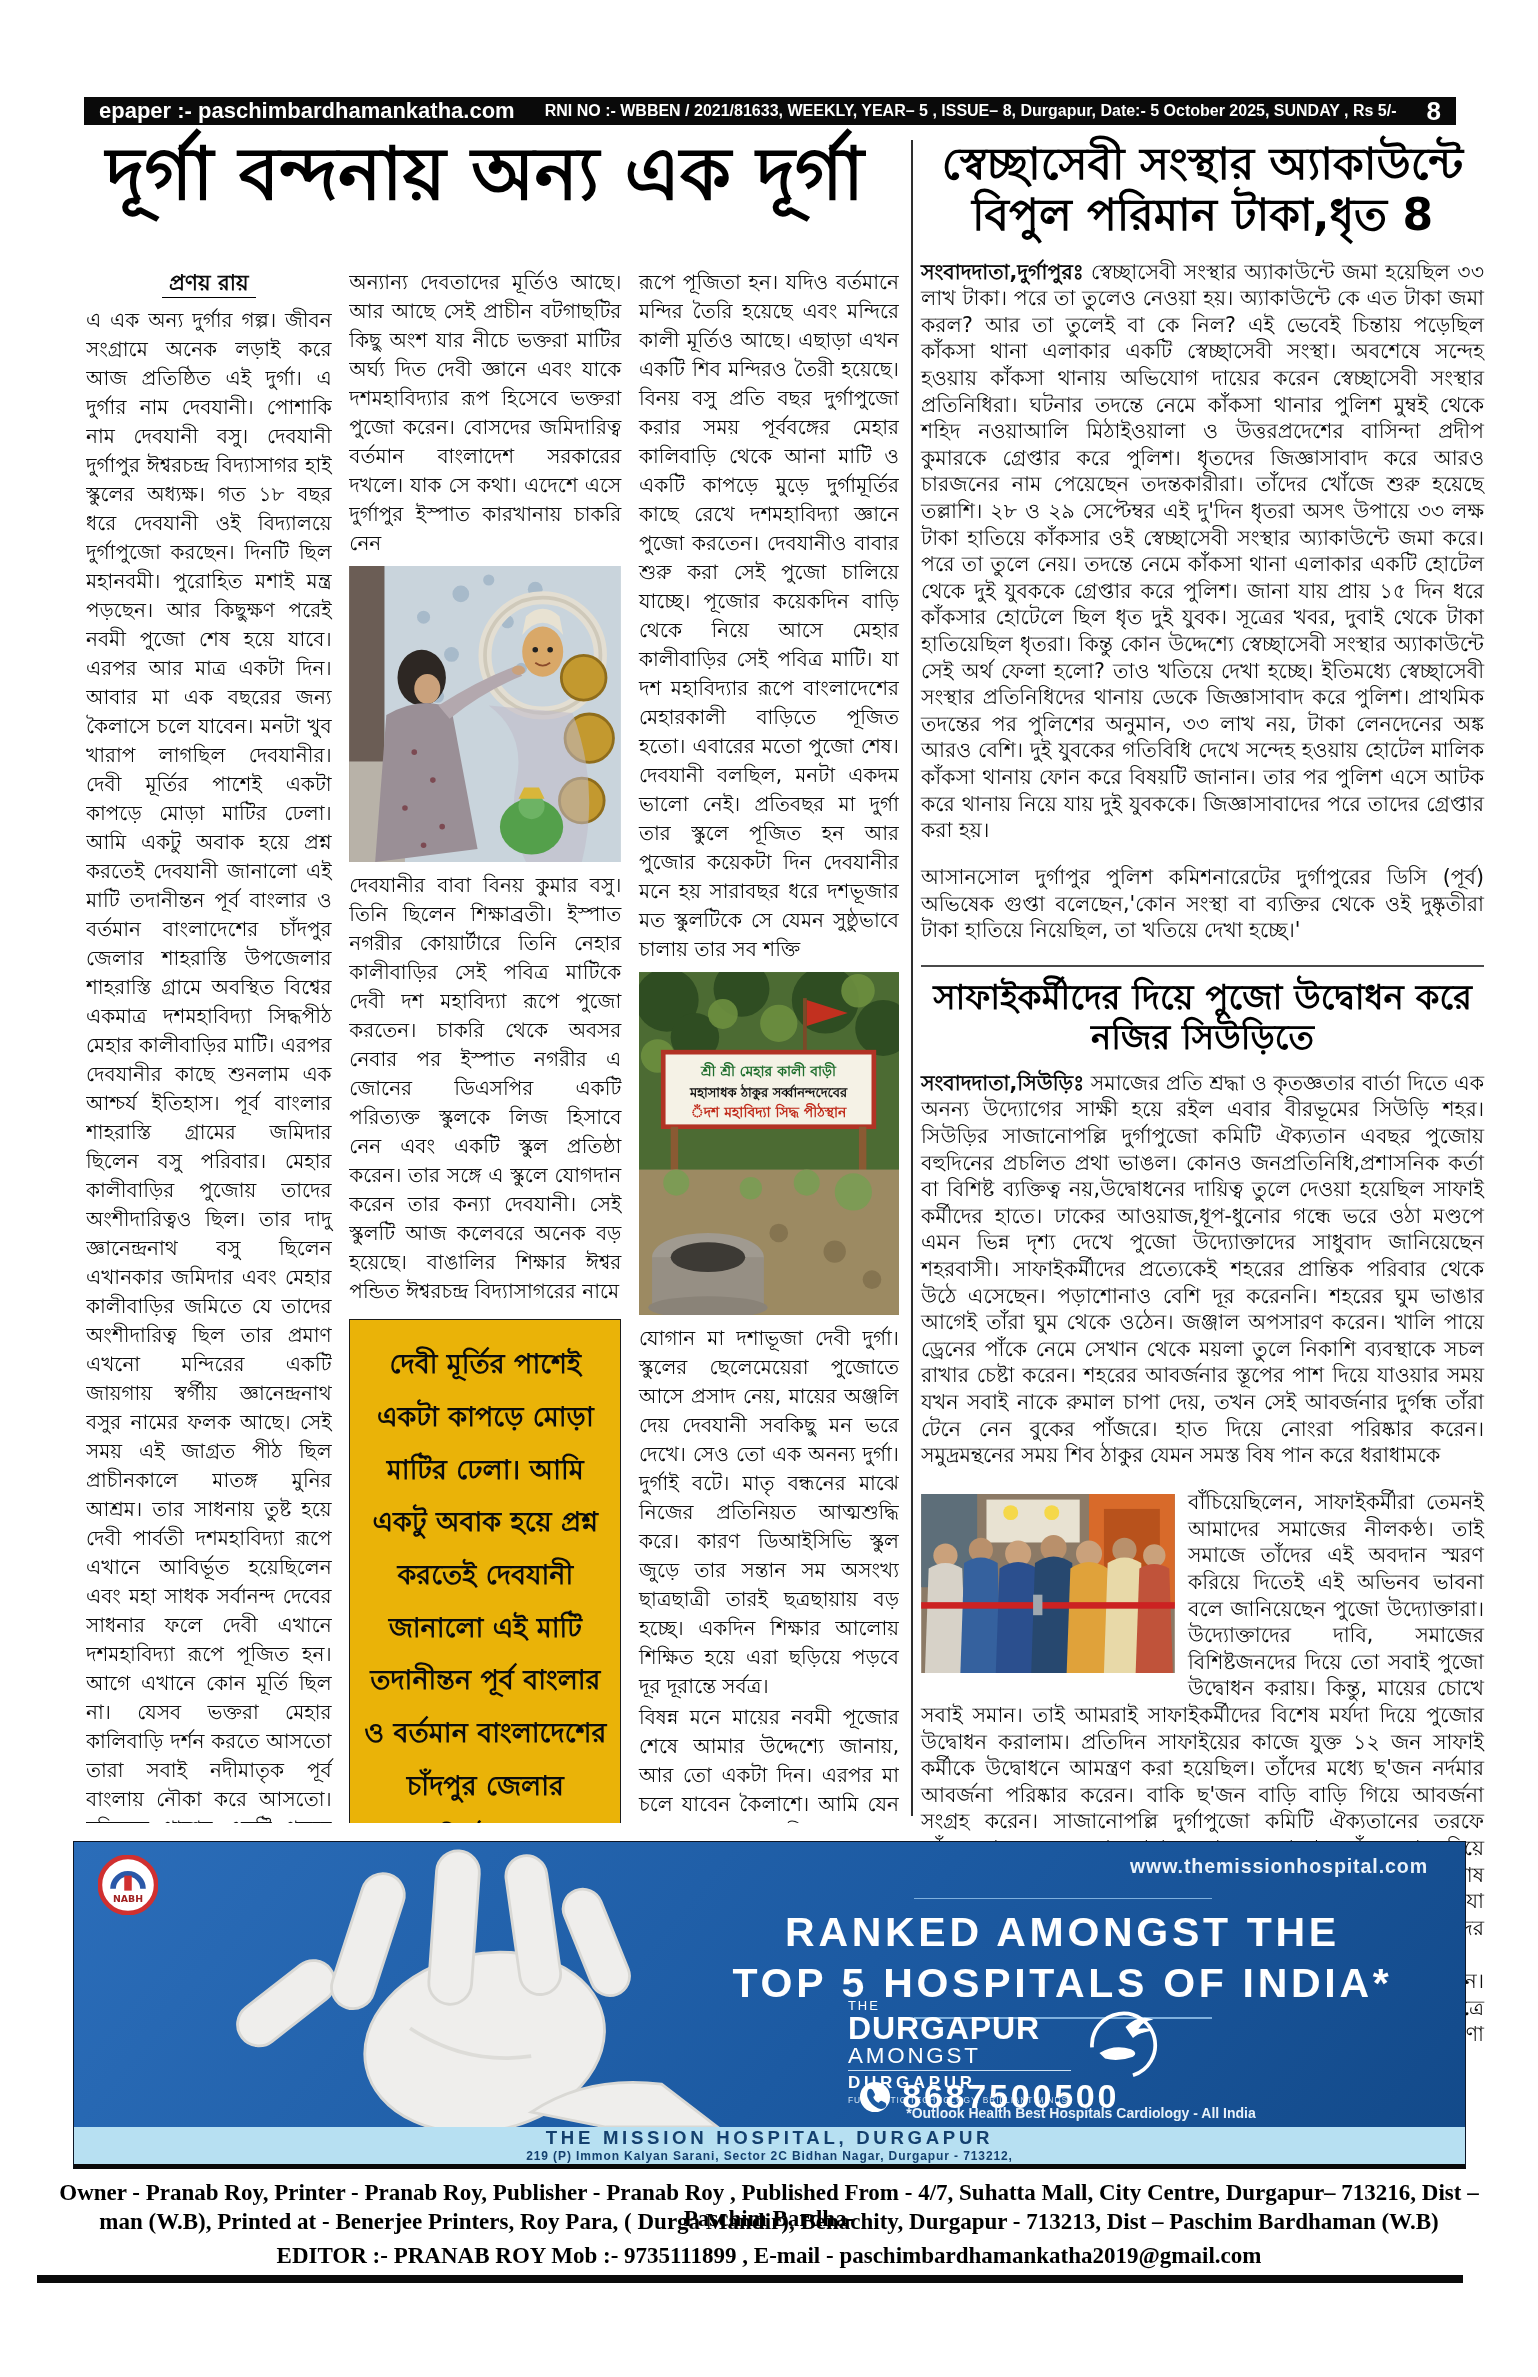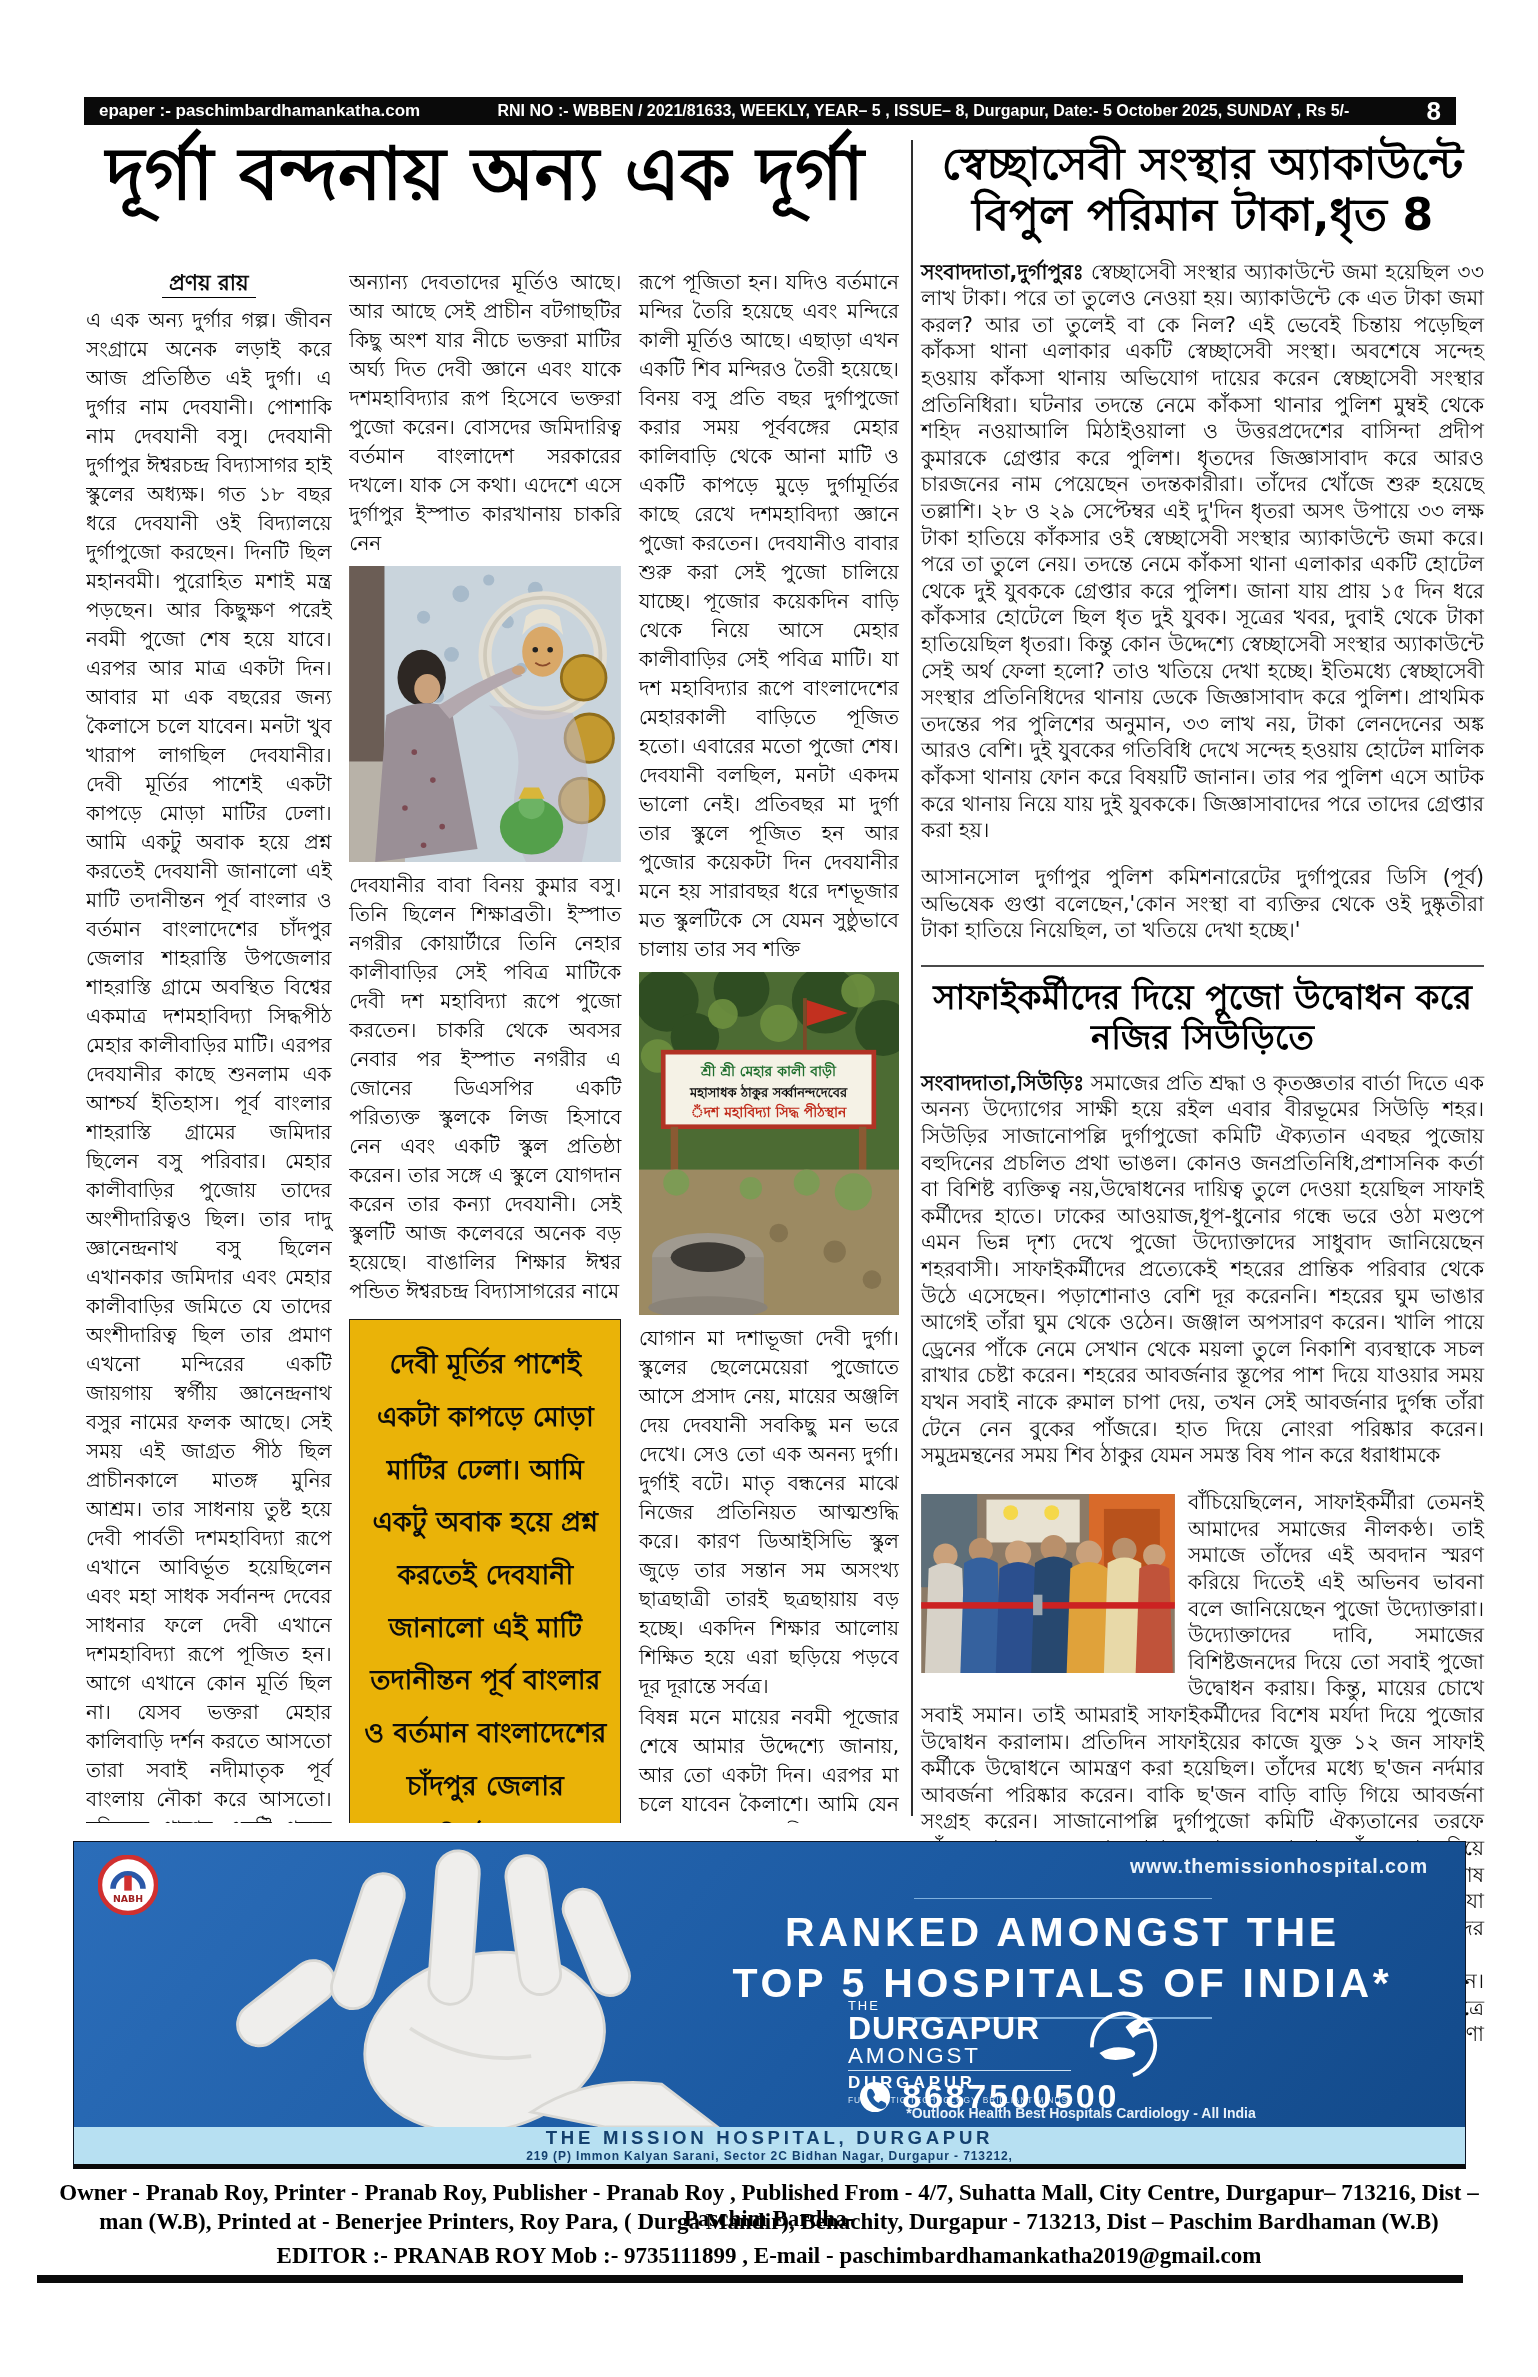--- a/index.html
+++ b/index.html
@@ -4,21 +4,21 @@
 <style>
   html,body{margin:0;padding:0;}
   body{width:1538px;height:2377px;position:relative;background:#ffffff;
        font-family:"DejaVu Sans","Liberation Sans",sans-serif;color:#0d0d0d;}
   .abs{position:absolute;}
 
   
   .masthead{left:84px;top:97px;width:1372px;height:28px;background:#0a0a0a;color:#fff;
             display:flex;align-items:center;padding:0 15px;box-sizing:border-box;
             font-family:"Liberation Sans",sans-serif;font-weight:bold;}
-  .masthead .ep{font-size:17px;white-space:nowrap;}
+  .masthead .ep{font-size:22px;white-space:nowrap;}
   .masthead .rni{flex:1;text-align:center;font-size:16px;white-space:nowrap;}
   .masthead .pg{font-size:26px;}
 
   
   .headline-main{left:56px;top:136px;width:858px;text-align:center;
                  font-weight:700;font-size:73px;line-height:1.05;color:#000;}
   .cols{left:86px;top:268px;width:813px;height:1555px;display:flex;gap:17.7px;overflow:hidden;}
   .ncol{text-align:justify;font-size:20px;line-height:29px;color:#0c0c0c;}
   .c1{width:254px;}.c2{width:272px;}.c3{width:260px;}
   .byline{text-align:center;font-weight:bold;font-size:21.4px;margin:0 0 9.3px 0;}

